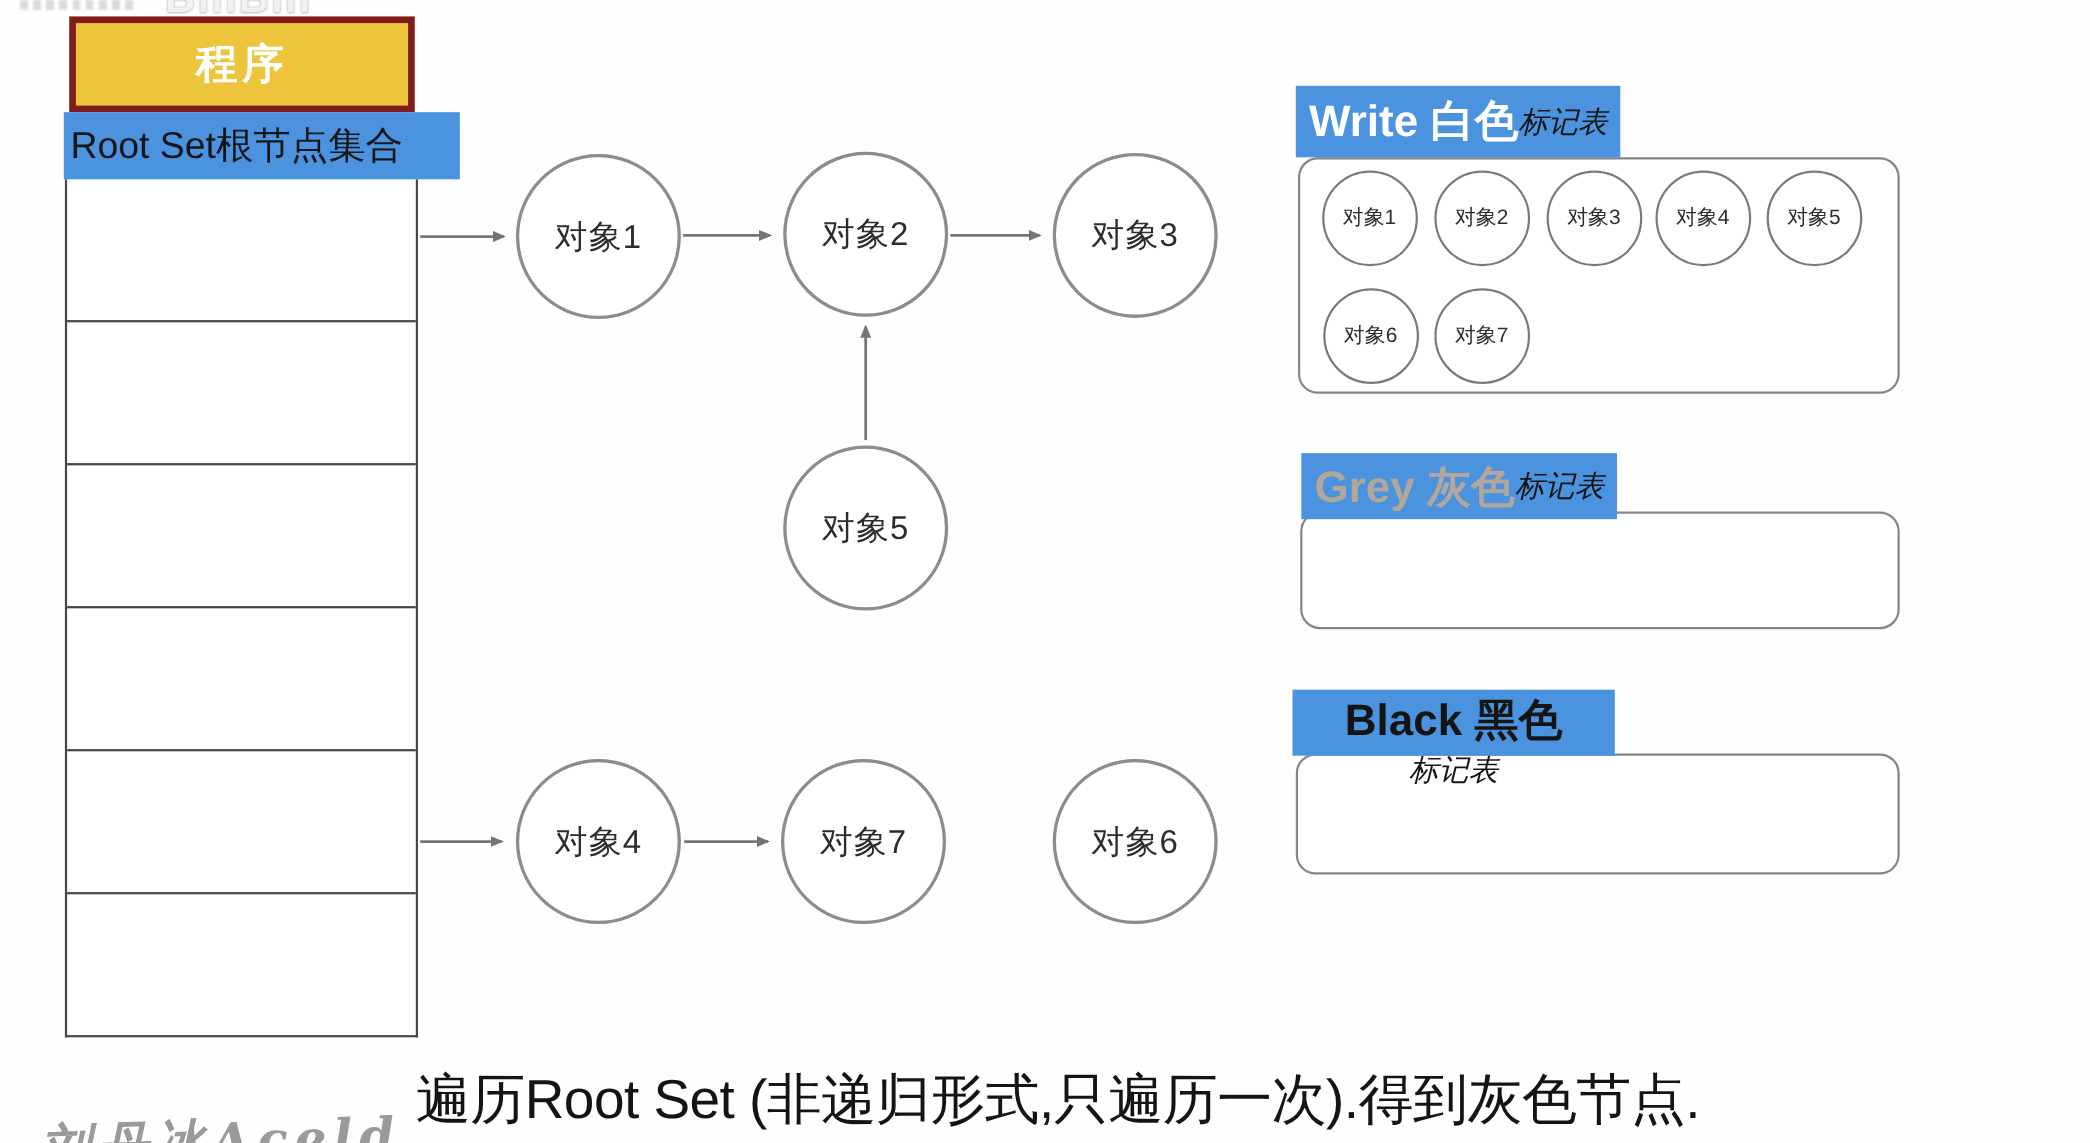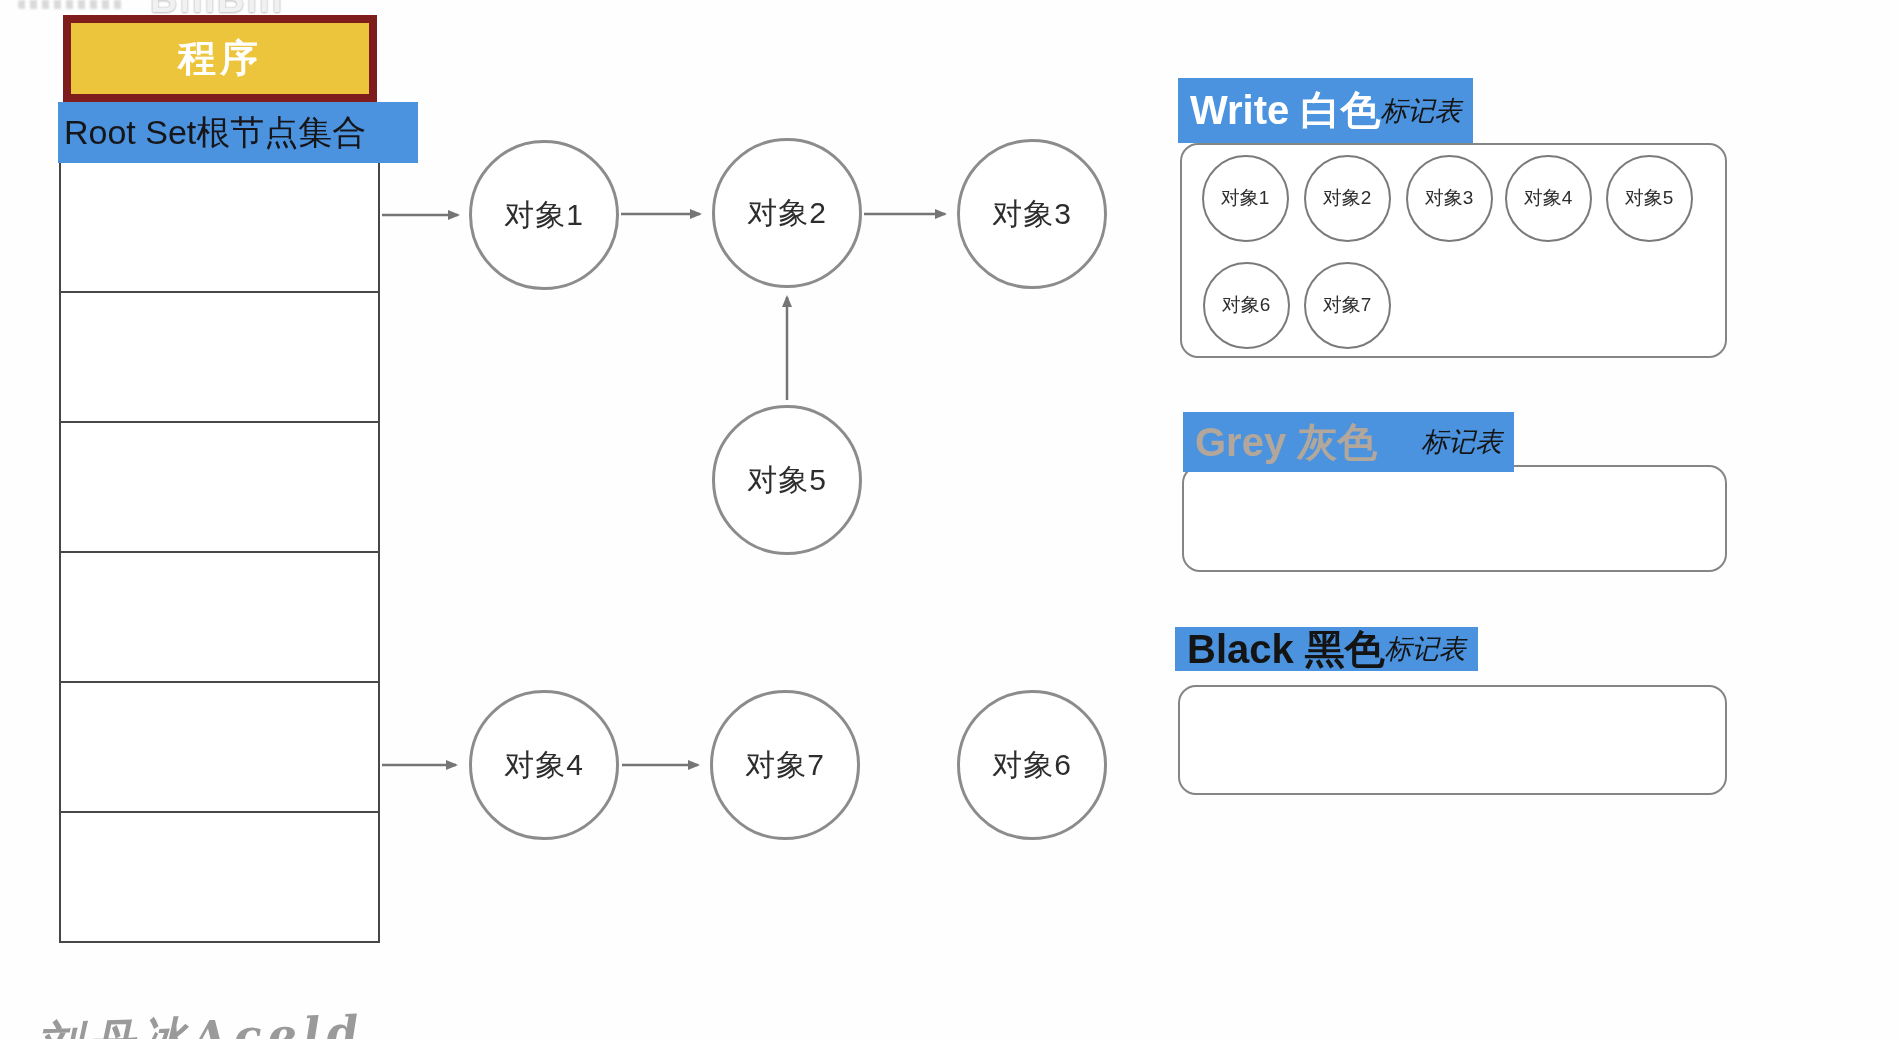--- a/index.html
+++ b/index.html
@@ -14,21 +14,21 @@
     color:#f1f1f1;text-shadow:0 0 2px #b5b5b5,0 1px 2px #c9c9c9;
   }
   .wm-smudge{
     position:absolute;left:18px;top:0;width:108px;height:9px;opacity:.55;
     background:repeating-linear-gradient(90deg,#bdbdbd 0 7px,#ffffff 7px 12px);
     filter:blur(1px);border-radius:3px;
   }
   
   .program-box{
     position:absolute;left:63px;top:15px;width:314px;height:87px;
-    background:#edc53c;border:8px solid #7f1d1d;box-sizing:border-box;
+    background:#edc53c;border:6px solid #7f1d1d;box-sizing:border-box;
     display:flex;align-items:center;justify-content:center;
     color:#ffffff;font-size:38px;font-weight:bold;letter-spacing:4px;
   }
   .rootset-bar{
     position:absolute;left:58px;top:102px;width:360px;height:61px;
     background:#4b93de;box-sizing:border-box;
     display:flex;align-items:center;
     color:#16161a;font-size:34px;padding-left:6px;white-space:nowrap;
   }
   .memtable{
@@ -130,26 +130,27 @@
         <div class="mini-node" style="left: 20.5px; top: 116.5px;">对象6</div>
         <div class="mini-node" style="left: 121.5px; top: 116.5px;">对象7</div>
       </div>
   </div>
   <div class="label-bar" style="left:1178px;top:78px;height:65px;min-width:289px;">
     <span class="label-main is-white">Write 白色</span>
       <span class="label-suffix">标记表</span>
   </div>
 
   <div class="mark-box" style="left:1182px;top:465px;width:545px;height:107px;"></div>
-  <div class="label-bar" style="left:1183px;top:412px;height:60px;min-width:279px;gap:44px;">
+  <div class="label-bar" style="left:1183px;top:412px;height:60px;min-width:279px;">
     <span class="label-main is-grey">Grey 灰色</span>
       <span class="label-suffix">标记表</span>
   </div>
 
   <div class="mark-box" style="left:1178px;top:685px;width:549px;height:110px;"></div>
-  <div class="label-bar" style="left:1175px;top:627px;height:44px;min-width:293px;">
+  <div class="label-bar" style="left:1175px;top:627px;height:60px;min-width:293px;flex-direction:column;">
     <span class="label-main is-black">Black 黑色</span>
       <span class="label-suffix">标记表</span>
   </div>
 
+  <div class="caption">遍历Root Set (非递归形式,只遍历一次).得到灰色节点.</div>
   <div class="signature">刘丹冰Aceld</div>
 
 </div>
 
 </body></html>

